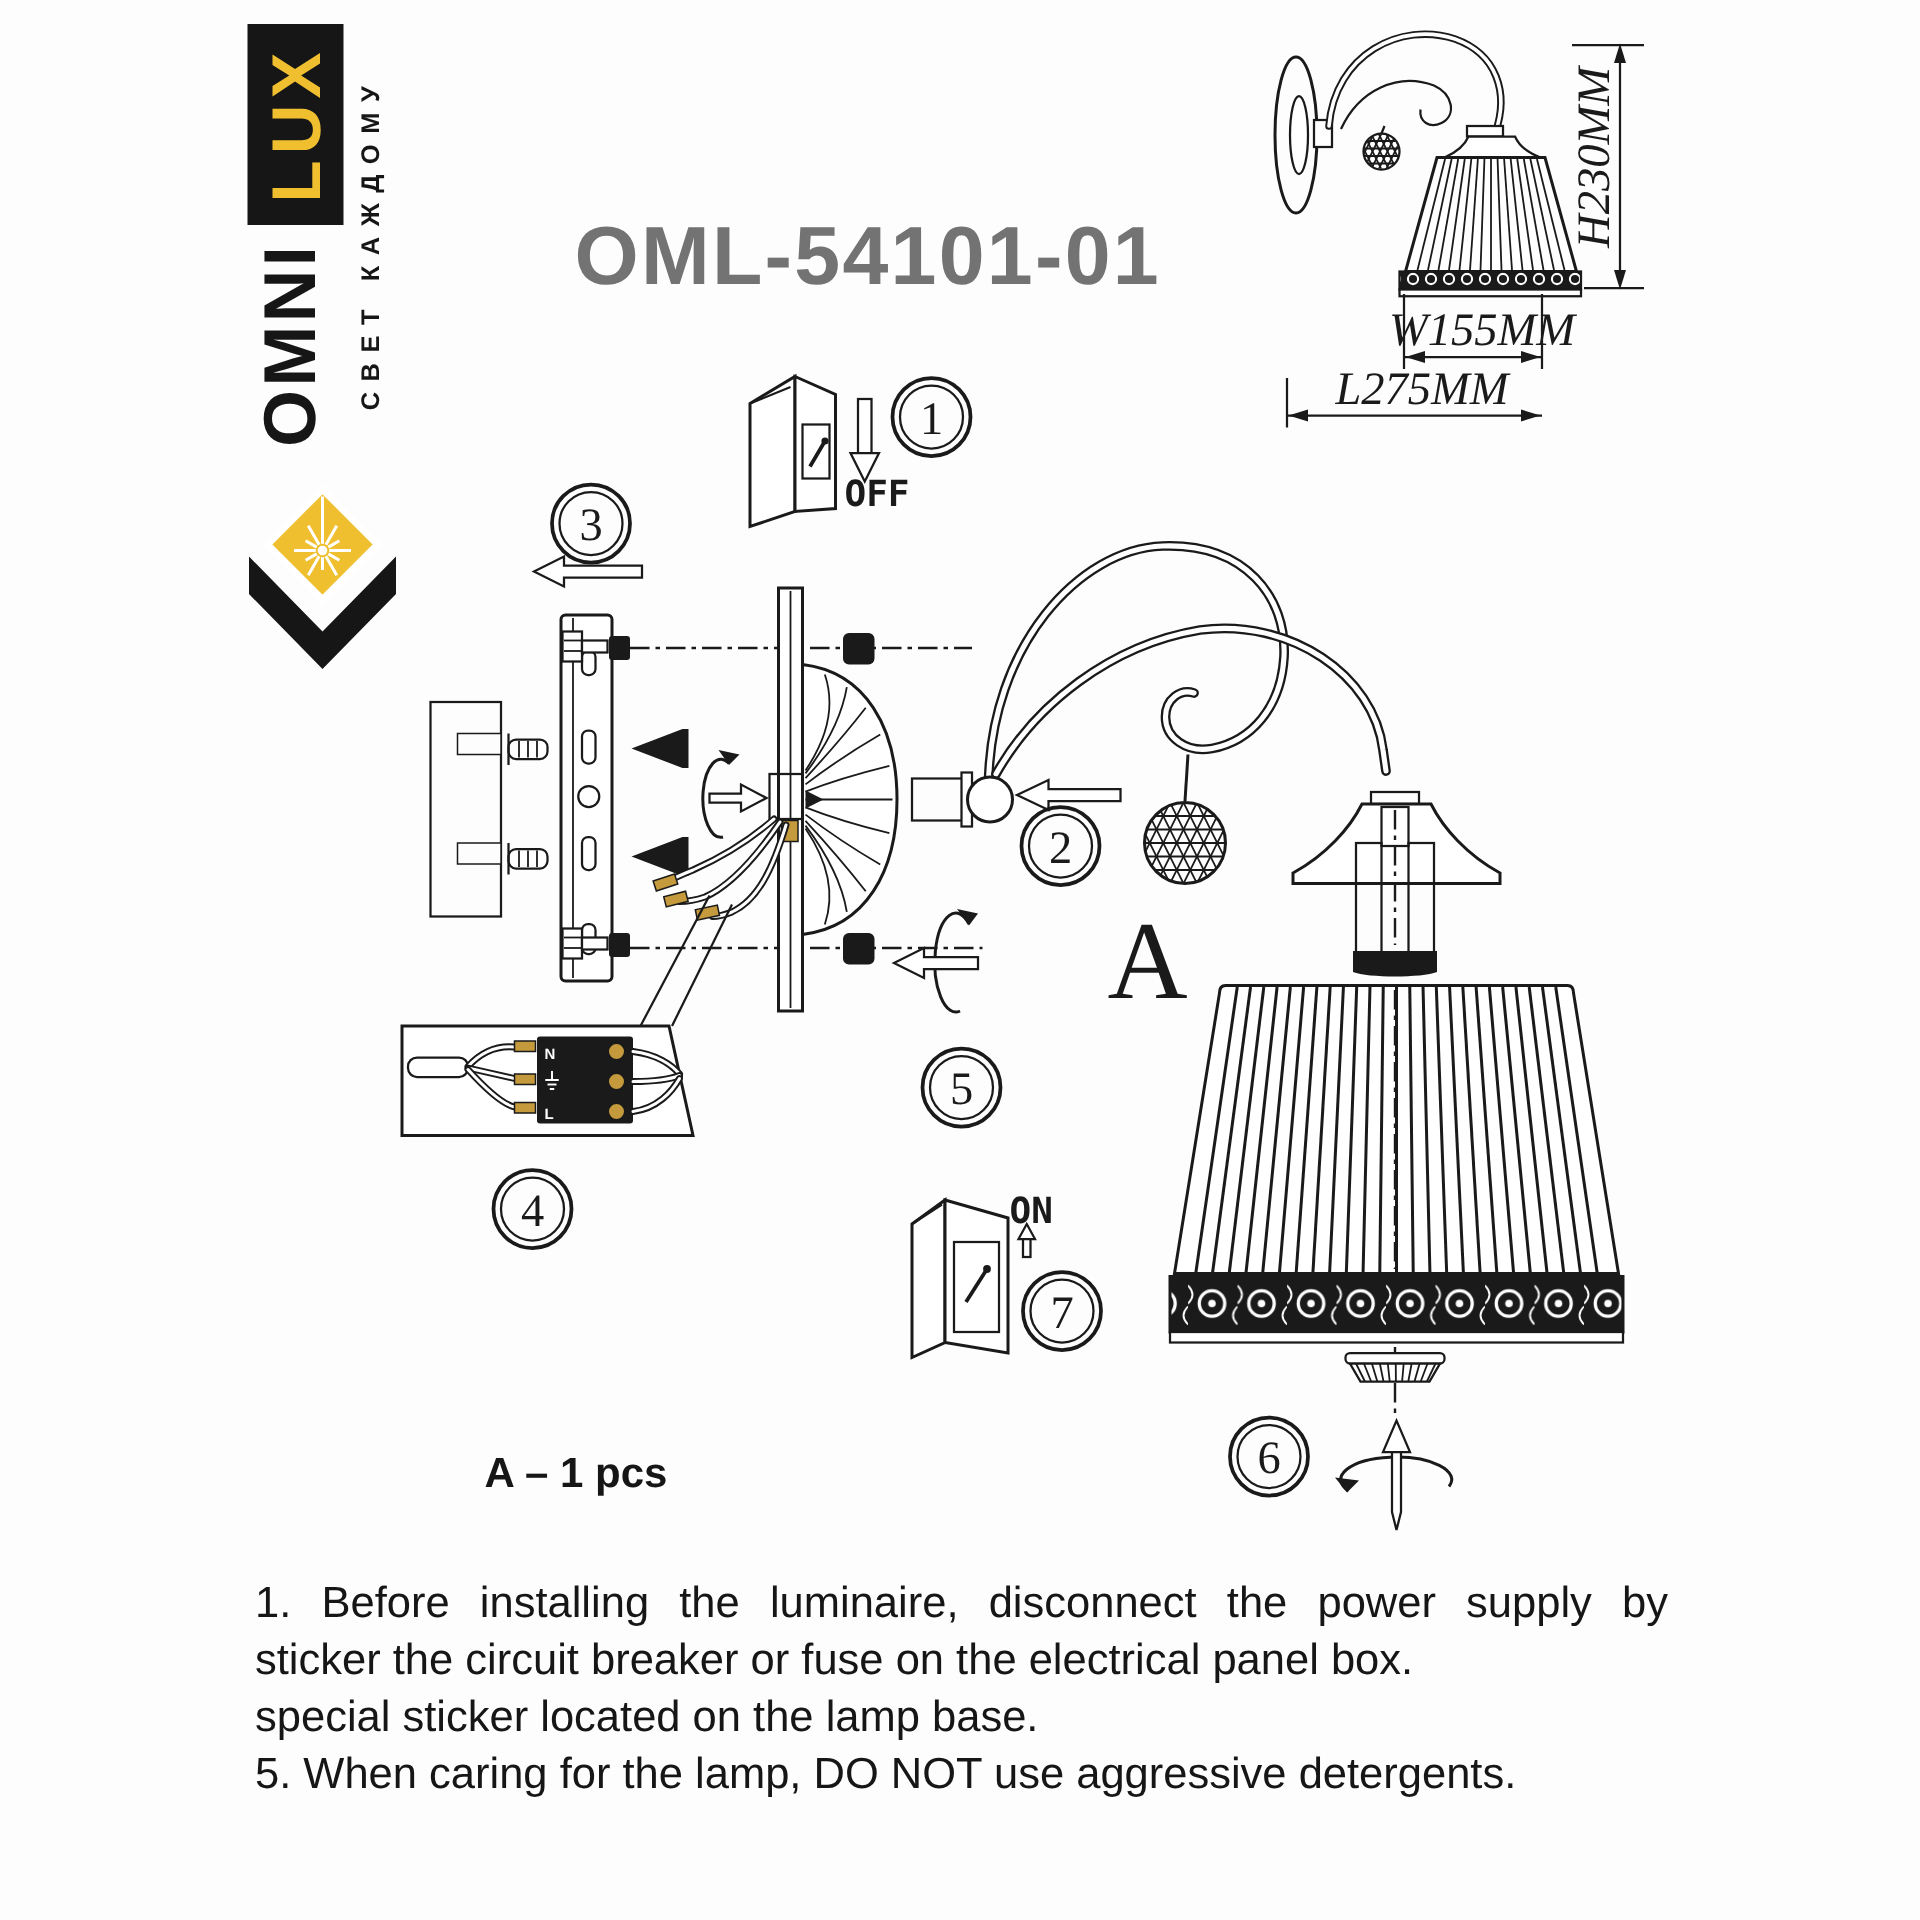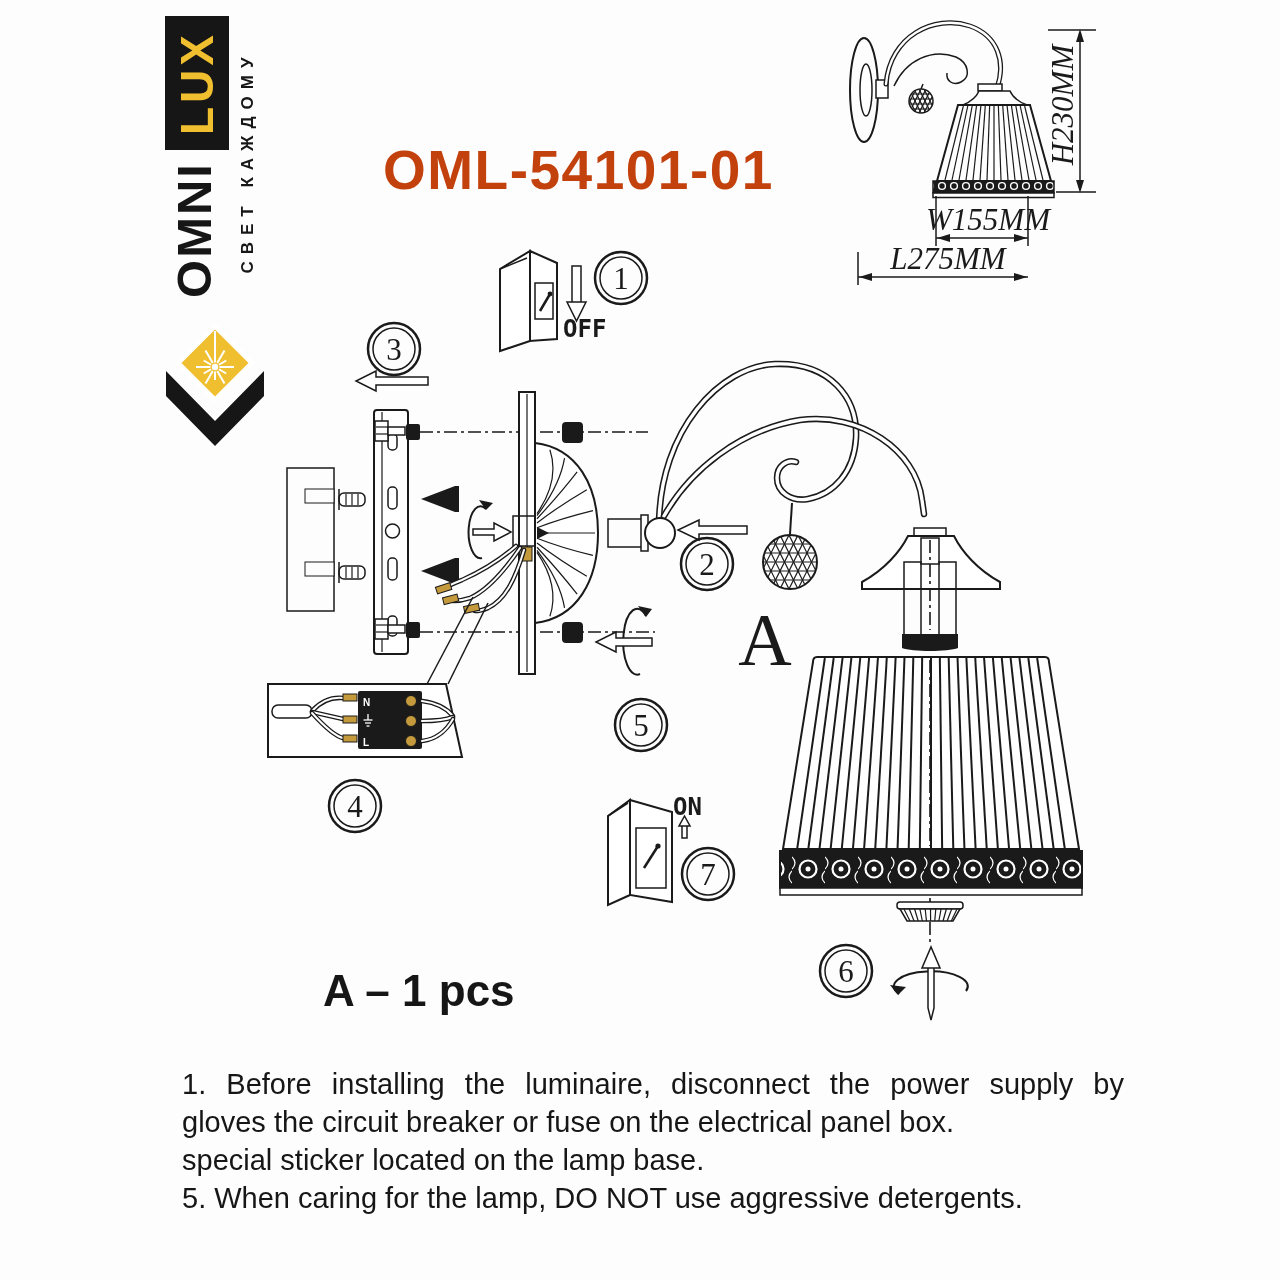--- a/index.html
+++ b/index.html
@@ -10,21 +10,21 @@
   .vwrap > span{transform:rotate(-90deg);white-space:nowrap;display:block;}
   .lux-box{left:165px;top:16px;width:64px;height:134px;background:#161616;}
   .lux-box span{color:#EFBF2F;font-weight:bold;font-size:46px;letter-spacing:4px;}
   .omni{left:158px;top:150px;width:72px;height:160px;}
   .omni span{color:#161616;font-weight:bold;font-size:49px;letter-spacing:2px;}
   .tagline{left:229px;top:10px;width:38px;height:304px;}
   .tagline span{color:#161616;font-weight:bold;font-size:17px;letter-spacing:7px;}
   .emblem{position:absolute;left:150px;top:312px;}
   
   .title{position:absolute;left:383px;top:138px;margin:0;font-size:55px;font-weight:bold;
-         letter-spacing:1.5px;color:#c2410c;}
+         letter-spacing:1.5px;color:#737373;}
   
   svg{position:absolute;overflow:visible;}
   .s15{stroke:#1a1a1a;stroke-width:1.5;fill:none}
   .s2{stroke:#1a1a1a;stroke-width:2;fill:none}
   .s25{stroke:#1a1a1a;stroke-width:2.5;fill:none}
   .fw{fill:#fff;stroke:#1a1a1a;stroke-width:2}
   .fw15{fill:#fff;stroke:#1a1a1a;stroke-width:1.5}
   .fb{fill:#1a1a1a;stroke:none}
   .gold{fill:#C49A3C;stroke:#1a1a1a;stroke-width:1}
   .dd{stroke:#1a1a1a;stroke-width:1.6;fill:none;stroke-dasharray:13 4 3 4}
@@ -34,22 +34,22 @@
   .dbl2w{stroke:#fff;stroke-width:2.4;fill:none;stroke-linecap:round}
   .dbl3{stroke:#1a1a1a;stroke-width:4.6;fill:none;stroke-linecap:round}
   .dbl3w{stroke:#fff;stroke-width:2;fill:none;stroke-linecap:round}
   .thin{stroke:#1a1a1a;stroke-width:1.2;fill:none}
   .step-num{font:31px "Liberation Serif",serif;fill:#1a1a1a;text-anchor:middle;}
   .switch-label{font:bold 24px "DejaVu Sans Mono",monospace;fill:#1a1a1a;}
   .dim-label{font:italic 31px "Liberation Serif",serif;fill:#1a1a1a;text-anchor:middle;}
   .part-a{font:74px "Liberation Serif",serif;fill:#1a1a1a;text-anchor:middle;}
   .term-label{font:bold 10px "Liberation Sans",sans-serif;fill:#fff;}
   
-  .pcs{position:absolute;left:323px;top:966px;font-size:44px;font-weight:bold;color:#161616;}
-  .instructions{position:absolute;left:182px;top:1050px;width:942px;margin-top:15px;}
+  .pcs{position:absolute;left:323px;top:966px;font-size:28px;font-weight:bold;color:#161616;}
+  .instructions{position:absolute;left:170px;top:1050px;width:942px;}
   .instructions p{margin:0;font-size:29px;line-height:38px;color:#161616;}
   .instructions p.just{text-align:justify;text-align-last:justify;}
 </style>
 </head>
 <body>
 
 <div class="page">
 
   <div>
     <div class="vwrap lux-box">
@@ -517,17 +517,17 @@
       <circle r="26" class="s25"></circle>
         <circle r="21" class="s15"></circle>
       <text class="step-num" y="11">7</text>
     </g>
   </svg>
 
   <div class="pcs">A – 1 pcs</div>
 
   <div class="instructions">
     <p class="just">1. Before installing the luminaire, disconnect the power supply by</p>
-    <p>gloves the circuit breaker or fuse on the electrical panel box.</p>
+    <p>sticker the circuit breaker or fuse on the electrical panel box.</p>
     <p>special sticker located on the lamp base.</p>
     <p>5. When caring for the lamp, DO NOT use aggressive detergents.</p>
   </div>
 </div>
 
 </body></html>

